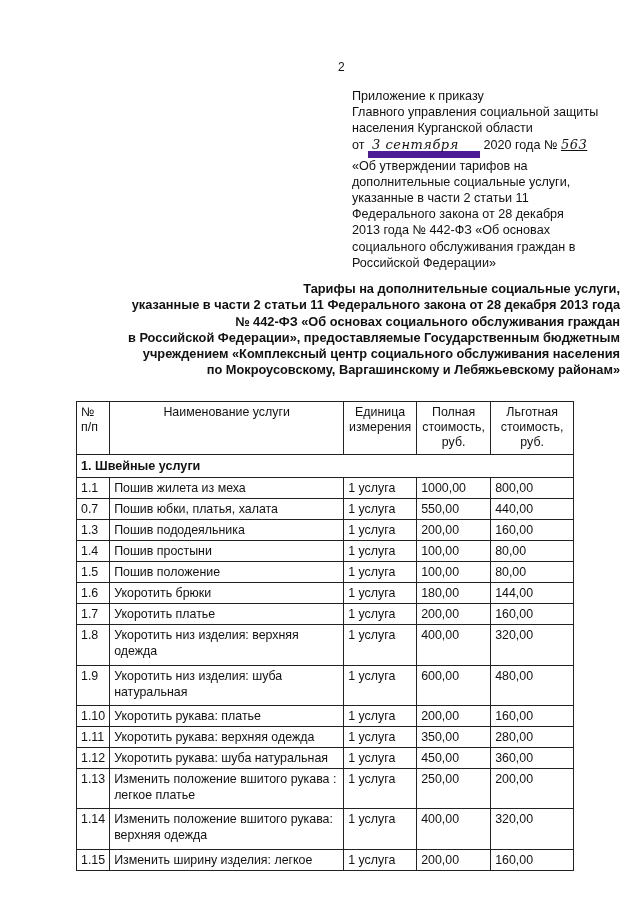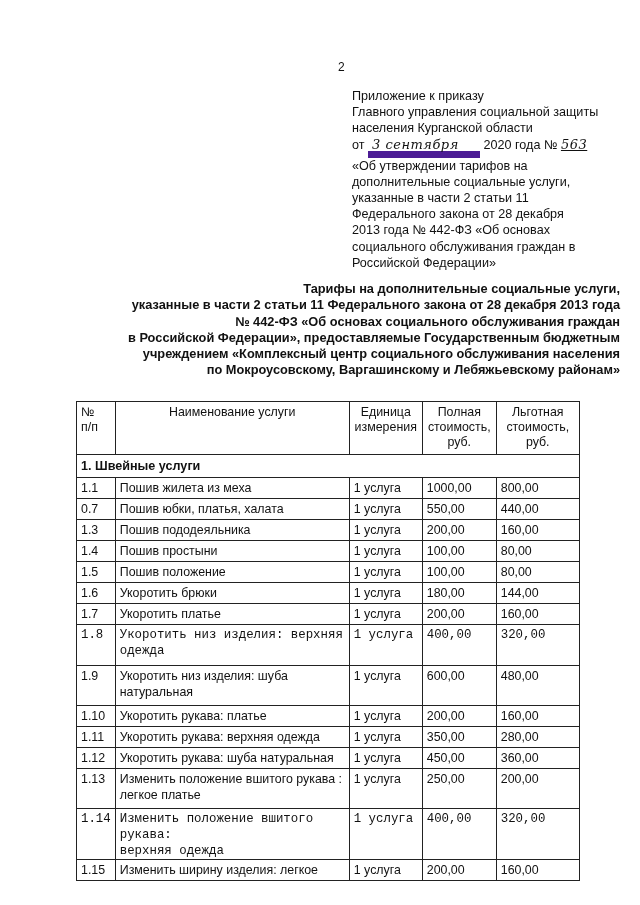--- a/index.html
+++ b/index.html
@@ -17,21 +17,21 @@
            font-weight:bold; font-size:12.8px; line-height:16.3px; }
   .title div { white-space:nowrap;text-align:right; }
   table { position:absolute; left:76px; top:401px; border-collapse:collapse;
           font-size:12.4px; table-layout:fixed; }
   td, th { border:1px solid #222; padding:0 4px; vertical-align:top; font-weight:normal; }
   th { text-align:center; line-height:15px; padding-top:3px; }
   .c1 { width:29px; } .c2 { width:234px; } .c3 { width:73px; } .c4 { width:74px; } .c5 { width:83px; }
   tr.hdr { height:53px; }
   tr.sect td { font-weight:bold; height:22px; line-height:22px; font-size:12.6px; }
   tr.r1 td { height:20px; line-height:20px;margin-top:28px; }
-  tr.r2 td { height:38px; line-height:16px; padding-top:2px;font-family:Liberation Mono, monospace; }
+  tr.r2 td { height:38px; line-height:16px; padding-top:2px; }
   tr.r2b td { height:37px; line-height:16px; padding-top:2px; }
 </style>
 </head>
 <body>
 
 <div class="page-num">2</div>
 
 <div class="appendix">
   <div>Приложение к приказу</div>
   <div>Главного управления социальной защиты</div>

